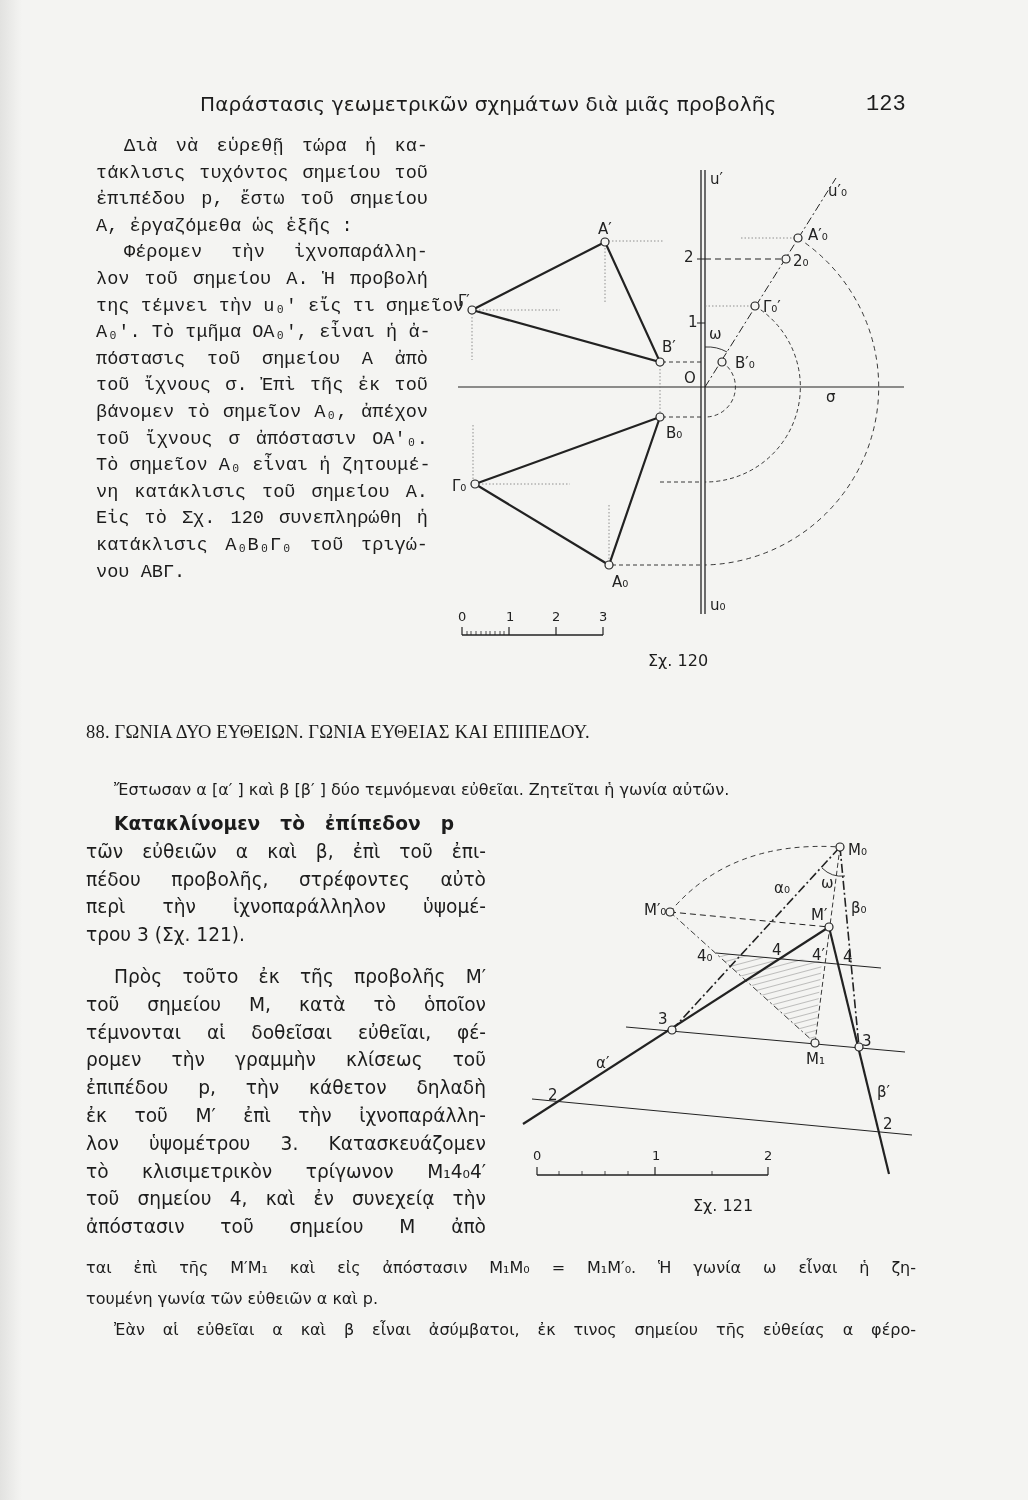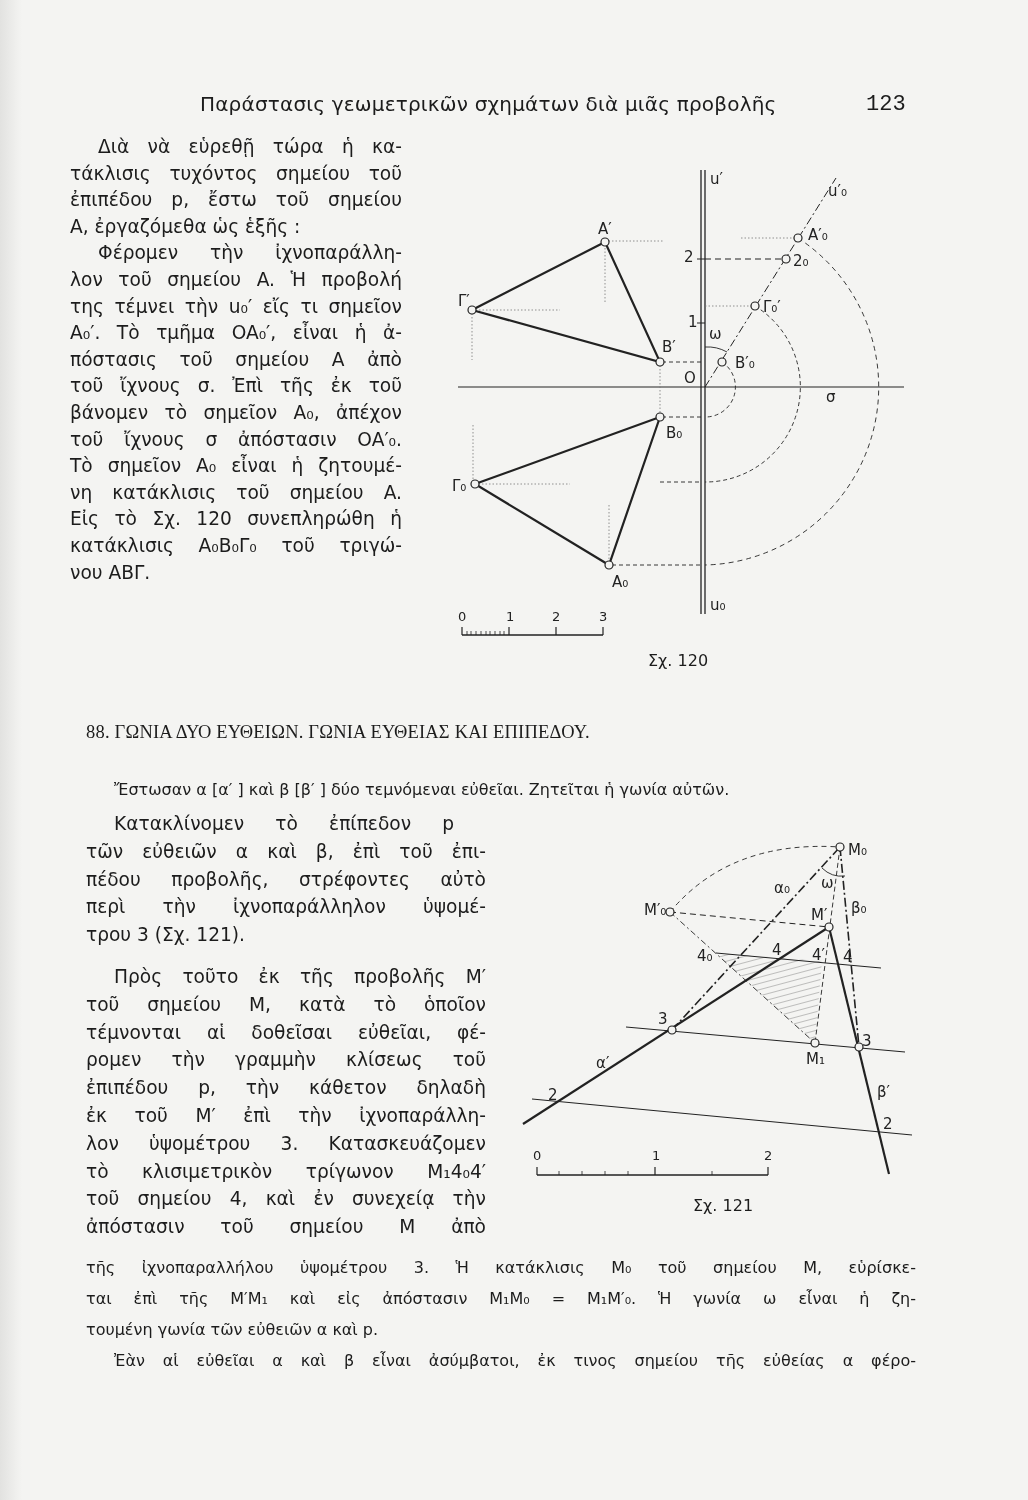--- a/index.html
+++ b/index.html
@@ -26,21 +26,21 @@
   svg text { font-family: "DejaVu Sans", sans-serif; fill: #222; }
 </style>
 </head>
 <body>
 
 <div class="margin-shadow"></div>
 
 <div class="running-head">Παράστασις γεωμετρικῶν σχημάτων διὰ μιᾶς προβολῆς</div>
 <div class="page-num">123</div>
 
-<div class="col-text" style="top:134px; left:70px; width:332px;">
+<div class="col-text" style="top:134px; left:96px; width:332px;font-family:Liberation Mono, monospace;">
   <span class="line indent">Διὰ νὰ εὑρεθῇ τώρα ἡ κα-</span>
   <span class="line">τάκλισις τυχόντος σημείου τοῦ</span>
   <span class="line">ἐπιπέδου p, ἔστω τοῦ σημείου</span>
   <span class="line last">A, ἐργαζόμεθα ὡς ἑξῆς :</span>
   <span class="line indent">Φέρομεν τὴν ἰχνοπαράλλη-</span>
   <span class="line">λον τοῦ σημείου A. Ἡ προβολή</span>
   <span class="line">της τέμνει τὴν u₀′ εἴς τι σημεῖον</span>
   <span class="line">A₀′. Τὸ τμῆμα OA₀′, εἶναι ἡ ἀ-</span>
   <span class="line">πόστασις τοῦ σημείου A ἀπὸ</span>
   <span class="line">τοῦ ἴχνους σ. Ἐπὶ τῆς ἐκ τοῦ</span>
@@ -153,21 +153,21 @@
 </svg>
 <div class="caption" style="top:651px; left:648px;">Σχ. 120</div>
 
 <div class="section-title">88. ΓΩΝΙΑ ΔΥΟ ΕΥΘΕΙΩΝ.   ΓΩΝΙΑ ΕΥΘΕΙΑΣ ΚΑΙ   ΕΠΙΠΕΔΟΥ.</div>
 
 <div class="full-text" style="top:775px;">
   <span class="line last indent">Ἔστωσαν α [α′ ] καὶ β [β′ ] δύο τεμνόμεναι εὐθεῖαι. Ζητεῖται ἡ γωνία αὐτῶν.</span>
 </div>
 
 <div class="col-text" style="top:810px; left:86px; width:400px; line-height:27.8px;">
-  <span class="line indent" style="width:340px;">Κατακλίνομεν τὸ ἐπίπεδον p</span>
+  <span class="line indent" style="width:340px;font-weight:bold;">Κατακλίνομεν τὸ ἐπίπεδον p</span>
   <span class="line">τῶν εὐθειῶν α καὶ β, ἐπὶ τοῦ ἐπι-</span>
   <span class="line">πέδου προβολῆς, στρέφοντες αὐτὸ</span>
   <span class="line">περὶ τὴν ἰχνοπαράλληλον ὑψομέ-</span>
   <span class="line last" style="margin-bottom:14px;">τρου 3 (Σχ. 121).</span>
   <span class="line indent">Πρὸς τοῦτο ἐκ τῆς προβολῆς M′</span>
   <span class="line">τοῦ σημείου M, κατὰ τὸ ὁποῖον</span>
   <span class="line">τέμνονται αἱ δοθεῖσαι εὐθεῖαι, φέ-</span>
   <span class="line">ρομεν τὴν γραμμὴν κλίσεως τοῦ</span>
   <span class="line">ἐπιπέδου p, τὴν κάθετον δηλαδὴ</span>
   <span class="line">ἐκ τοῦ M′ ἐπὶ τὴν ἰχνοπαράλλη-</span>
@@ -250,17 +250,16 @@
     <text x="548" y="1100">2</text>
     <text x="883" y="1129">2</text>
     <text x="533" y="1160" font-size="13">0</text>
     <text x="652" y="1160" font-size="13">1</text>
     <text x="764" y="1160" font-size="13">2</text>
   </g>
 </svg>
 <div class="caption" style="top:1196px; left:693px;">Σχ. 121</div>
 
 <div class="full-text" style="top:1252px; line-height:31px;">
-  <span class="line">τῆς ἰχνοπαραλλήλου ὑψομέτρου 3. Ἡ κατάκλισις M₀ τοῦ σημείου M, εὑρίσκε-</span>
   <span class="line">ται ἐπὶ τῆς M′M₁ καὶ εἰς ἀπόστασιν M₁M₀ = M₁M′₀. Ἡ γωνία ω εἶναι ἡ ζη-</span>
   <span class="line last">τουμένη γωνία τῶν εὐθειῶν α καὶ p.</span>
   <span class="line indent">Ἐὰν αἱ εὐθεῖαι α καὶ β εἶναι ἀσύμβατοι, ἐκ τινος σημείου τῆς εὐθείας α φέρο-</span>
 </div>
 
 </body></html>

